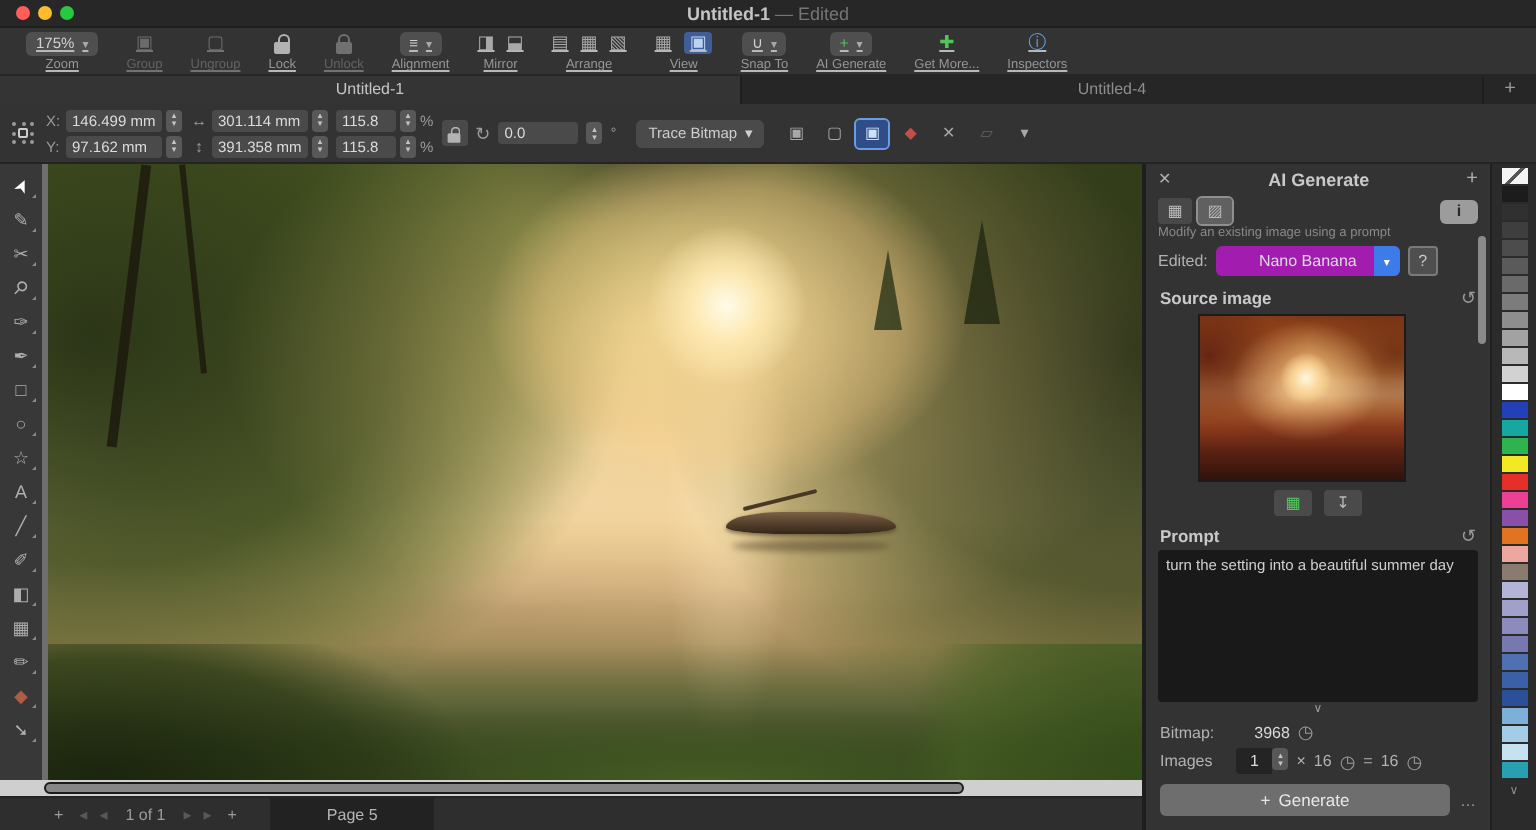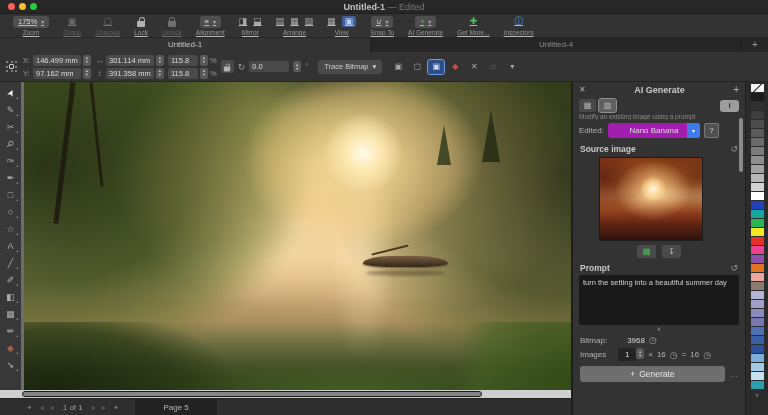--- a/index.html
+++ b/index.html
@@ -164,21 +164,21 @@
       radial-gradient(ellipse 50px 40px at 52% 40%, rgba(255,215,150,.7), transparent 75%),
       radial-gradient(ellipse 60px 50px at 4% 24%, rgba(96,34,16,.95), rgba(140,60,24,.6) 60%, transparent 85%),
       radial-gradient(ellipse 55px 45px at 96% 22%, rgba(110,46,18,.9), transparent 80%),
       linear-gradient(180deg, rgba(120,50,20,.85) 0%, rgba(160,80,30,.5) 22%, transparent 40%),
       linear-gradient(0deg, #2e130c 0%, #5c2212 18%, #8a3a1c 32%, rgba(170,90,40,.55) 48%, transparent 62%),
       linear-gradient(180deg, #a85c24 0%, #d89c58 35%, #f0d0a0 48%, #e0b070 58%, #a05a28 75%, #531f10 100%); }
   .thumb-btns { display:flex; gap:6px; justify-content:center; padding:4px 0 1px; }
   .sbtn { width:19px; height:13px; background:#4a4a4a; border-radius:2px; display:flex; align-items:center;
           justify-content:center; font-size:8px; color:#b8b8b8; }
   .sbtn .green { color:#52c45a; }
-  .prompt-box { margin:1px 6px 0; height:50px; background:#191919; border-radius:2px; padding:3px 4px;
+  .prompt-box { margin:1px 6px 0; height:76px; background:#191919; border-radius:2px; padding:3px 4px;
                 color:#cfcfcf; font-size:7.5px; line-height:1.3; }
   .chev-row { text-align:center; font-size:6px; color:#9a9a9a; height:8px; line-height:8px; }
   .bal-row { display:flex; align-items:center; padding:2px 7px 1px; gap:4px; color:#b2b2b2; }
   .bal-val { color:#d8d8d8; margin-left:16px; }
   .hist { color:#9a9a9a; font-size:9px; }
   .img-row { display:flex; align-items:center; gap:4px; padding:2px 7px; color:#b2b2b2; }
   .img-count { width:18px; height:13px; background:#242424; border-radius:2px 0 0 2px; color:#dcdcdc;
                display:flex; align-items:center; justify-content:center; }
   .gen-row { display:flex; align-items:center; gap:5px; padding:3px 7px; }
   .gen-btn { flex:1; height:16px; background:#6e6e6e; border-radius:3px; display:flex; align-items:center;

